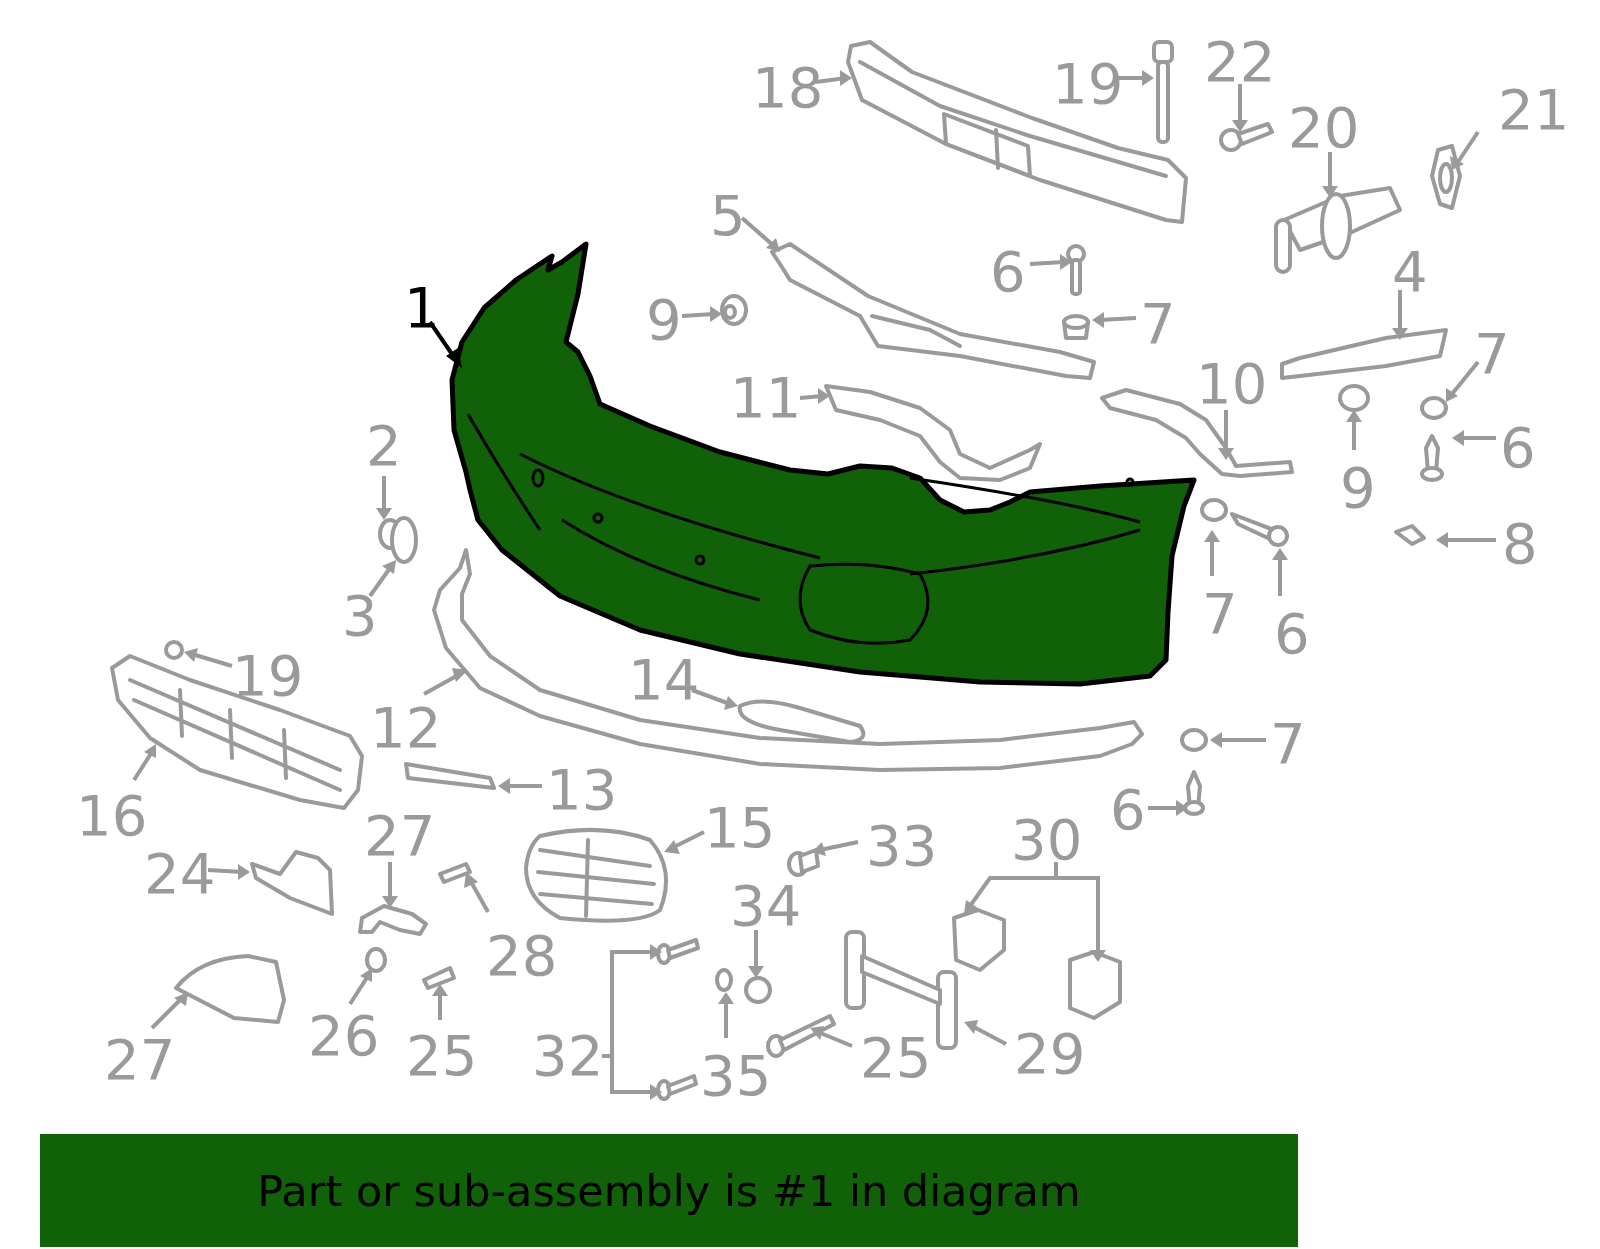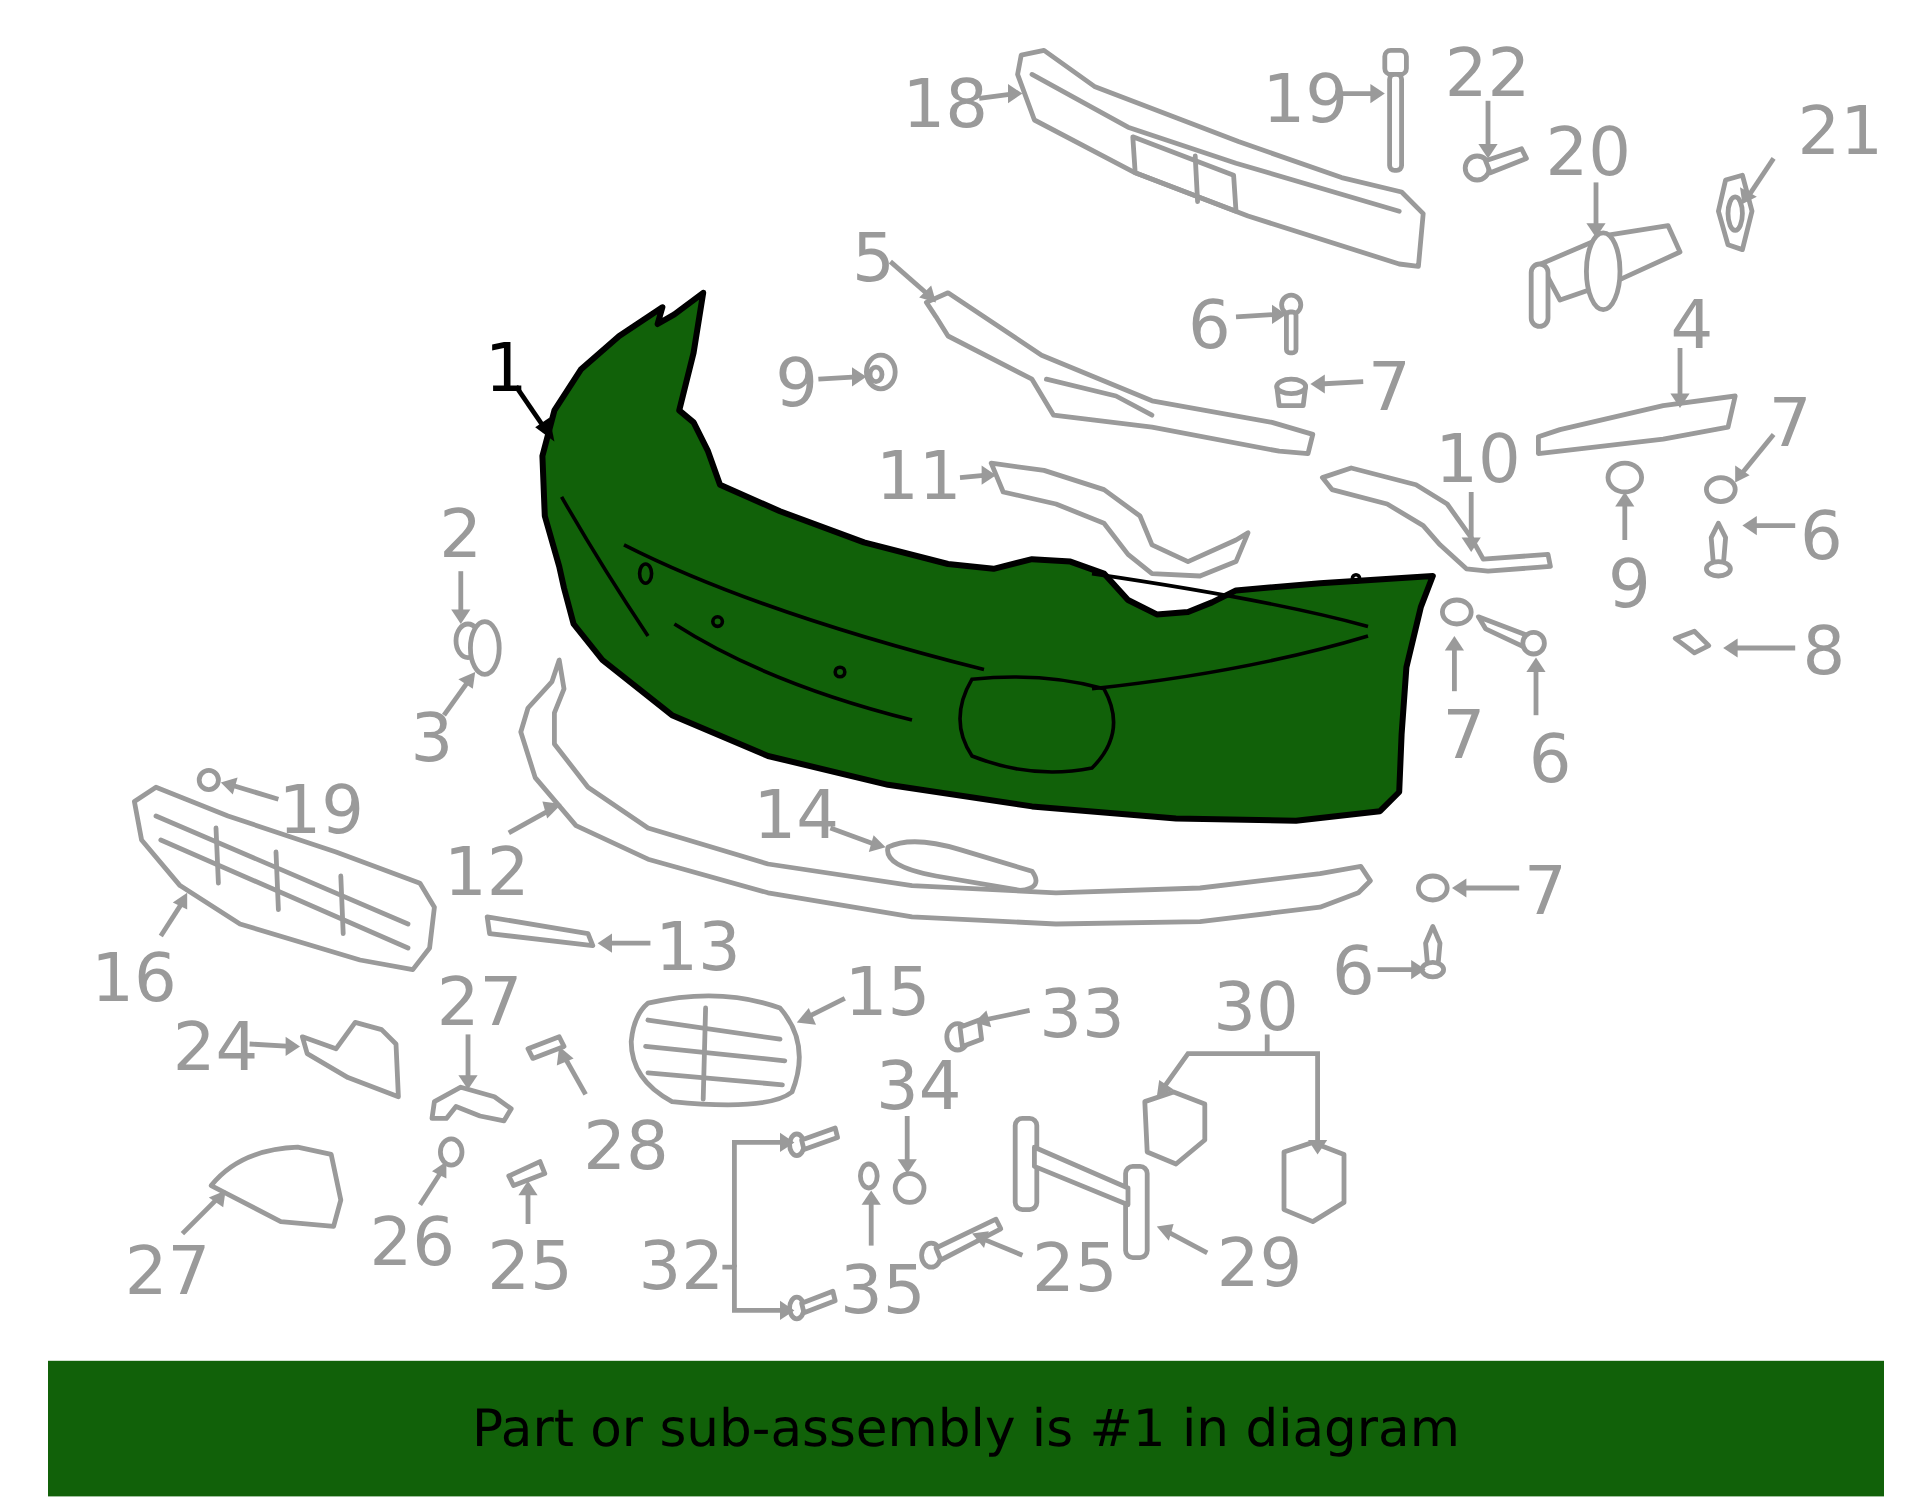--- a/index.html
+++ b/index.html
@@ -8,21 +8,21 @@
   #diagram { position: absolute; left: 0; top: 0; width: 1600px; height: 1249px; }
   .callout { position: absolute; color: #9a9a9a; font-family: "DejaVu Sans", sans-serif;
              font-size: 56px; line-height: 1; white-space: nowrap; }
   .callout.primary { color: #000000; }
   .part-line { fill: none; stroke: #9a9a9a; stroke-width: 4; stroke-linejoin: round; stroke-linecap: round; }
   .part-fill { fill: #ffffff; stroke: #9a9a9a; stroke-width: 4; stroke-linejoin: round; }
   .arrow { stroke: #9a9a9a; stroke-width: 4; fill: none; }
   .arrowhead { fill: #9a9a9a; }
   .main-part { fill: #116109; stroke: #000; stroke-width: 5; stroke-linejoin: round; }
   .main-detail { fill: none; stroke: #000; stroke-width: 3; }
-  #footer-banner { position: absolute; left: 40px; top: 1134px; width: 1530px; height: 113px;
+  #footer-banner { position: absolute; left: 40px; top: 1134px; width: 1258px; height: 113px;
                    background: #116109; display: flex; flex-direction: column;
                    align-items: center; justify-content: center; }
   #footer-banner span { color: #000; font-size: 43px; line-height: 50px;
                         font-family: "DejaVu Sans", sans-serif; }
 </style>
 </head>
 <body>
 
 <div id="diagram">
   <svg width="1600" height="1249" viewBox="0 0 1600 1249" xmlns="http://www.w3.org/2000/svg">

